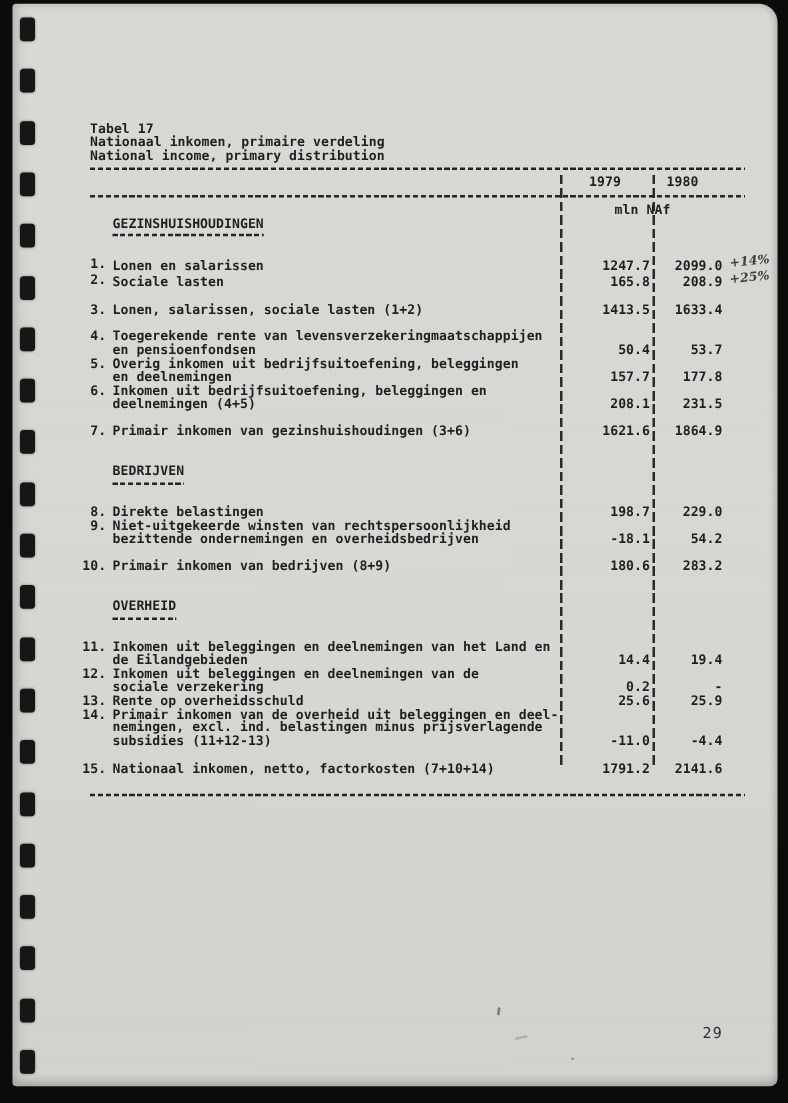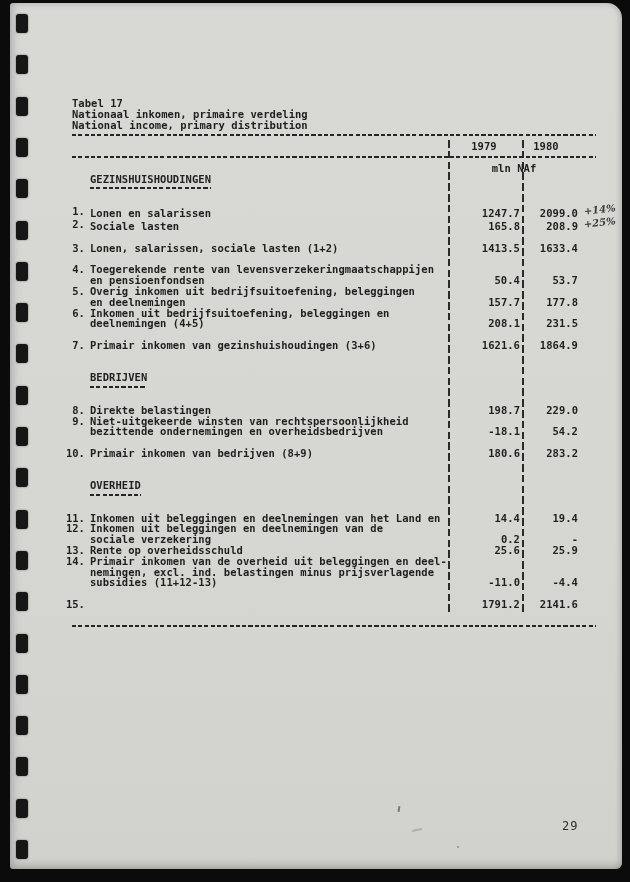--- a/index.html
+++ b/index.html
@@ -241,20 +241,21 @@
 
     <div class="sect mt2">
       <div class="shead">OVERHEID</div>
       <div class="srule"></div>
     </div>
 
     <div class="row">
       <div class="num">11.</div>
       <div class="lbl">
         <div class="ln">Inkomen uit beleggingen en deelnemingen van het Land en</div>
+        <div class="ln">de Eilandgebieden</div>
       </div>
       <div class="v1">14.4</div>
       <div class="v2">19.4</div>
     </div>
     <div class="row">
       <div class="num">12.</div>
       <div class="lbl">
         <div class="ln">Inkomen uit beleggingen en deelnemingen van de</div>
         <div class="ln">sociale verzekering</div>
       </div>
@@ -274,20 +275,23 @@
       <div class="lbl">
         <div class="ln">Primair inkomen van de overheid uit beleggingen en deel-</div>
         <div class="ln">nemingen, excl. ind. belastingen minus prijsverlagende</div>
         <div class="ln">subsidies (11+12-13)</div>
       </div>
       <div class="v1">-11.0</div>
       <div class="v2">-4.4</div>
     </div>
     <div class="row mt">
       <div class="num">15.</div>
+      <div class="lbl">
+          <div class="ln">Nationaal inkomen, netto, factorkosten (7+10+14)</div>
+        </div>
       <div class="v1">1791.2</div>
       <div class="v2">2141.6</div>
     </div>
 
     <div class="hr mt"></div>
 
   </div>
 
   <div class="pagenum">29</div>
 

